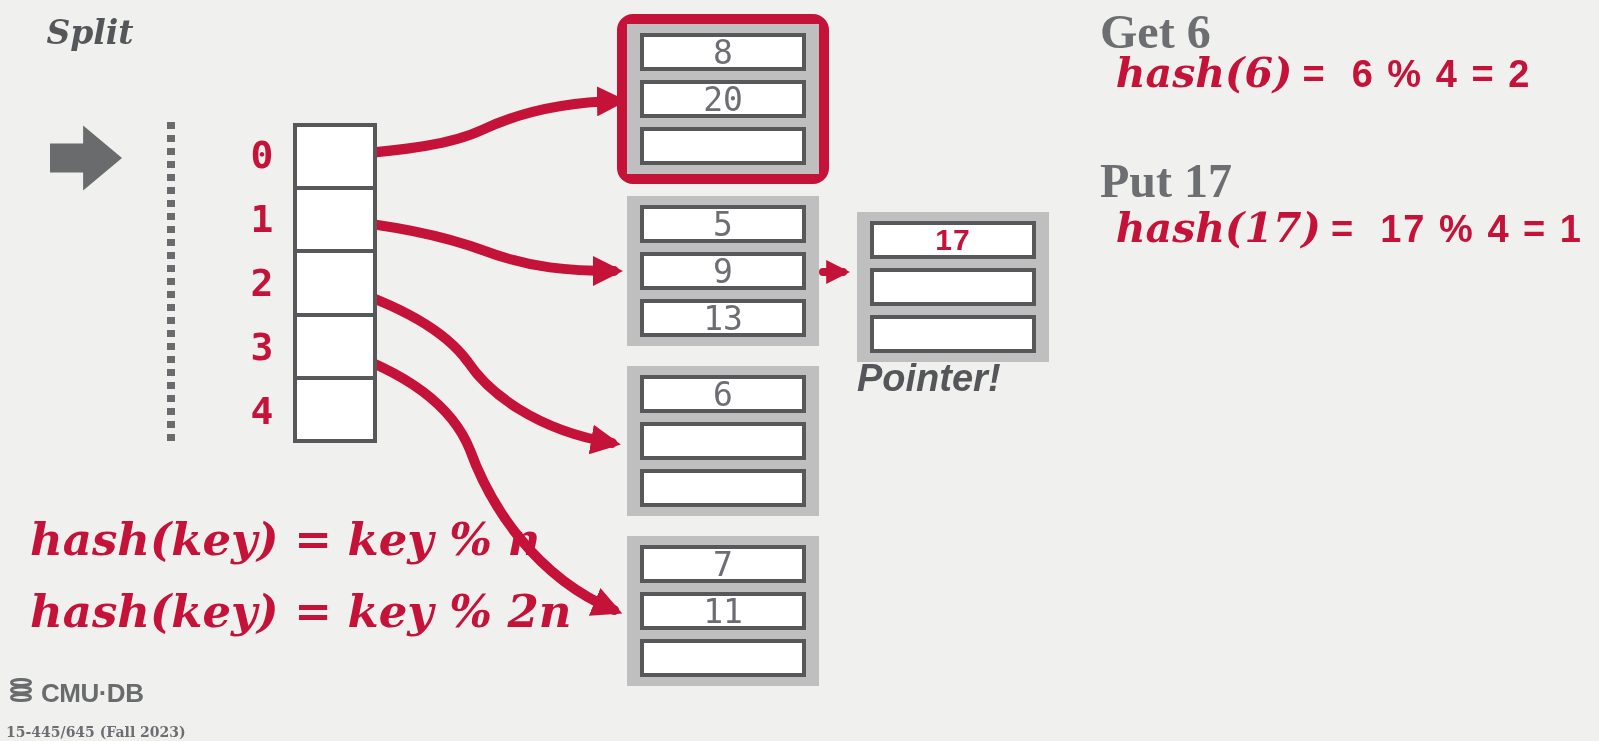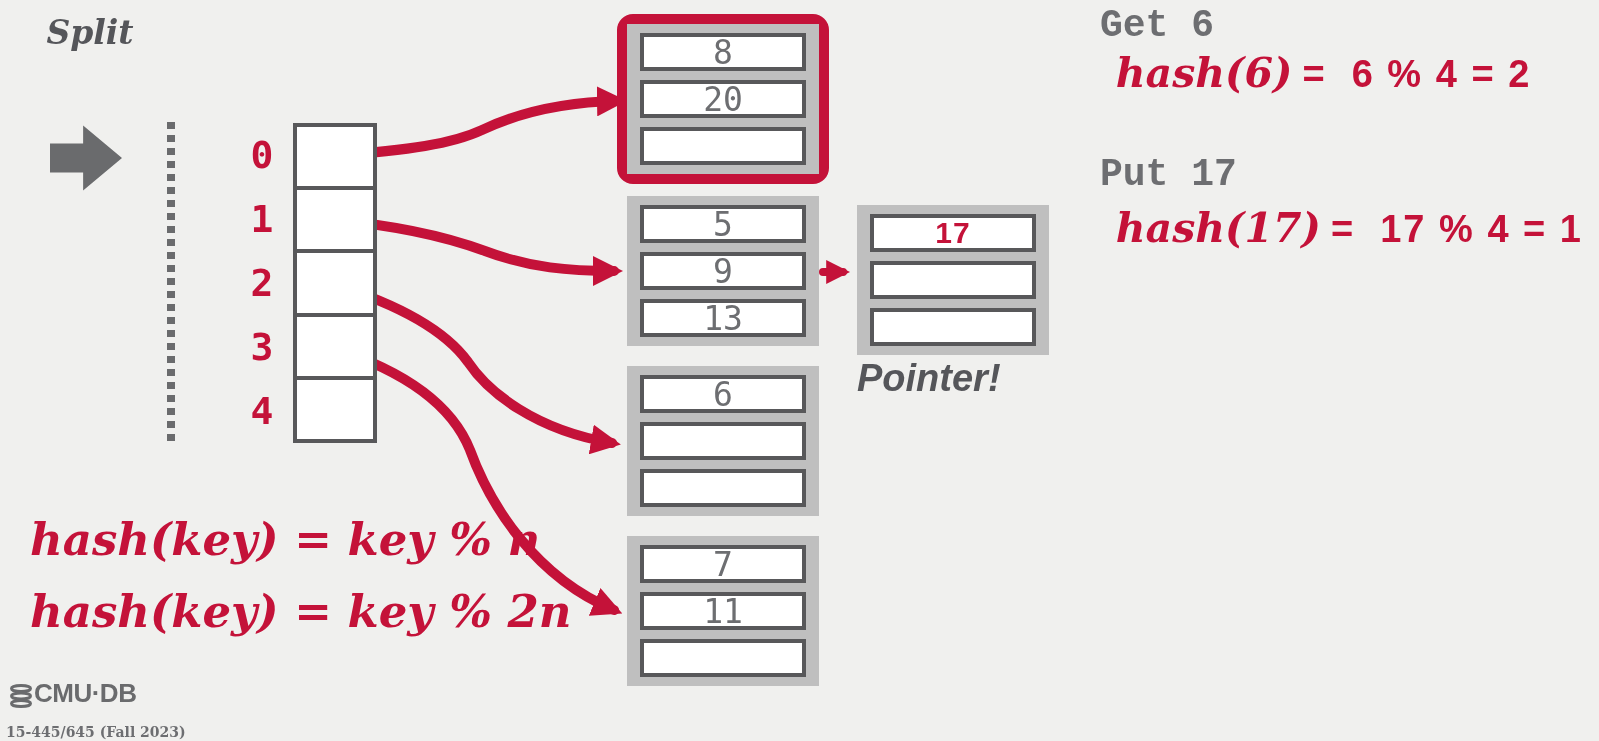--- a/index.html
+++ b/index.html
@@ -55,37 +55,37 @@
   .bucket .cell{
     height:38px;box-sizing:border-box;background:#fff;border:4px solid var(--cell-border);
     display:flex;align-items:center;justify-content:center;
     font-family:"DejaVu Sans Mono",monospace;font-size:33px;color:var(--gray-text);
   }
   .highlight-wrapper{
     position:absolute;left:617px;top:14px;border:10px solid var(--red);border-radius:16px;
   }
   .highlight-wrapper .bucket{position:static;}
   #bucket-1{left:627px;top:196px;}
-  #overflow-bucket{left:857px;top:205px;text-align:right;}
+  #overflow-bucket{left:857px;top:212px;text-align:right;}
   #bucket-2{left:627px;top:366px;}
   #bucket-3{left:627px;top:536px;}
   .cell.red-value{
     color:var(--red);font-family:"Liberation Sans",sans-serif;
     font-weight:700;font-size:30px;letter-spacing:1px;
   }
   .overflow-label{
     position:absolute;left:857px;top:357px;
     font-family:"Liberation Sans",sans-serif;font-style:italic;font-weight:700;
     font-size:38px;color:var(--dark-gray);
   }
 
   
   .op-title{
     position:absolute;left:1100px;
-    font-family:Liberation Mono, monospace;font-weight:700;font-size:38px;color:var(--gray-text);
+    font-family:Liberation Serif, serif;font-weight:700;font-size:48px;color:var(--gray-text);
     white-space:pre;
   }
   #get-title{top:4px;}
   #put-title{top:153px;}
   .formula-line{position:absolute;left:1098px;color:var(--red);white-space:pre;}
   #get-formula{top:31px;}
   #put-formula{top:186px;}
   .formula-line .fn{
     font-family:"DejaVu Serif",serif;font-style:italic;font-weight:700;font-size:41px;
   }
@@ -98,21 +98,21 @@
   .big-formula{
     position:absolute;left:30px;color:var(--red);
     font-family:"DejaVu Serif",serif;font-style:italic;font-weight:700;font-size:45px;
     white-space:pre;
   }
   #big-formula-1{top:513px;}
   #big-formula-2{top:585px;}
 
   
   .logo-row{
-    position:absolute;left:8px;top:678px;display:flex;align-items:flex-end;gap:0;color:var(--mid-gray);
+    position:absolute;left:8px;top:678px;display:flex;align-items:flex-start;gap:7px;color:var(--mid-gray);
   }
   .logo-text{
     font-family:"Liberation Sans",sans-serif;font-weight:700;font-size:26px;letter-spacing:-0.5px;
   }
   .course{
     position:absolute;left:6px;top:724px;color:var(--gray-text);
     font-family:"DejaVu Serif",serif;font-weight:700;font-size:14px;
   }
 </style>
 </head>

